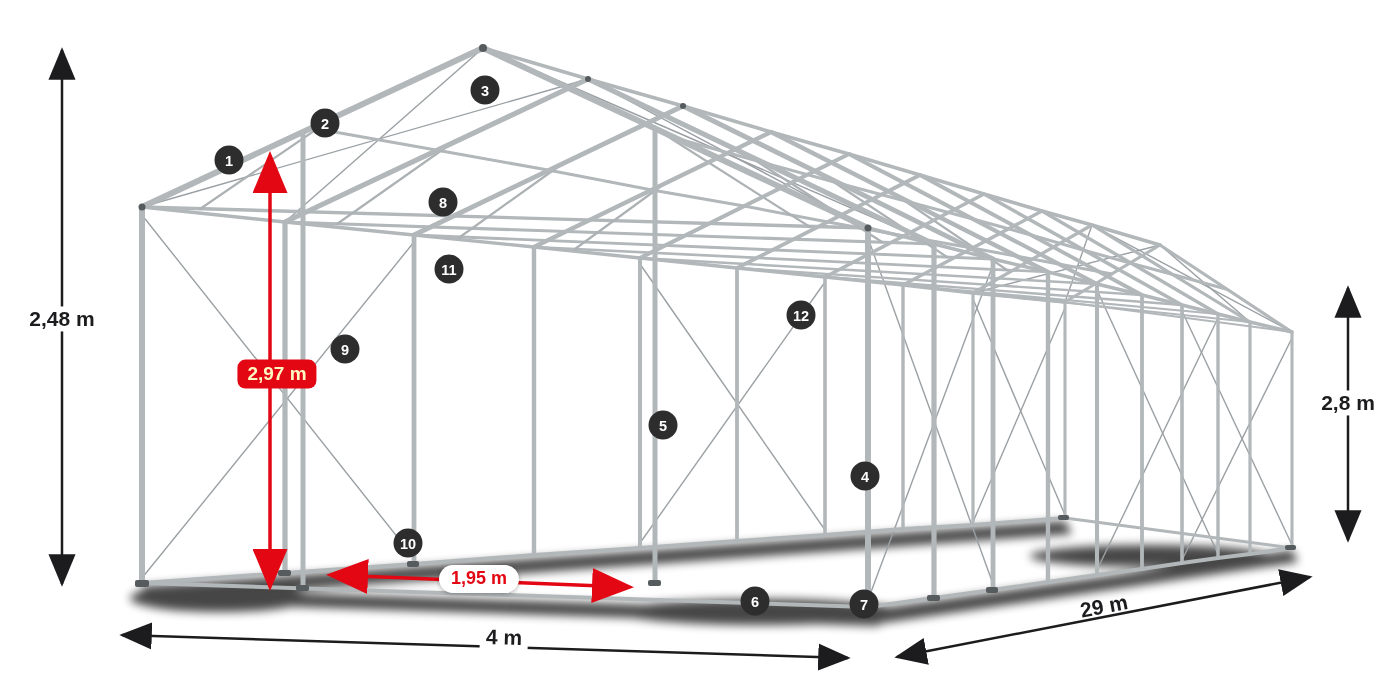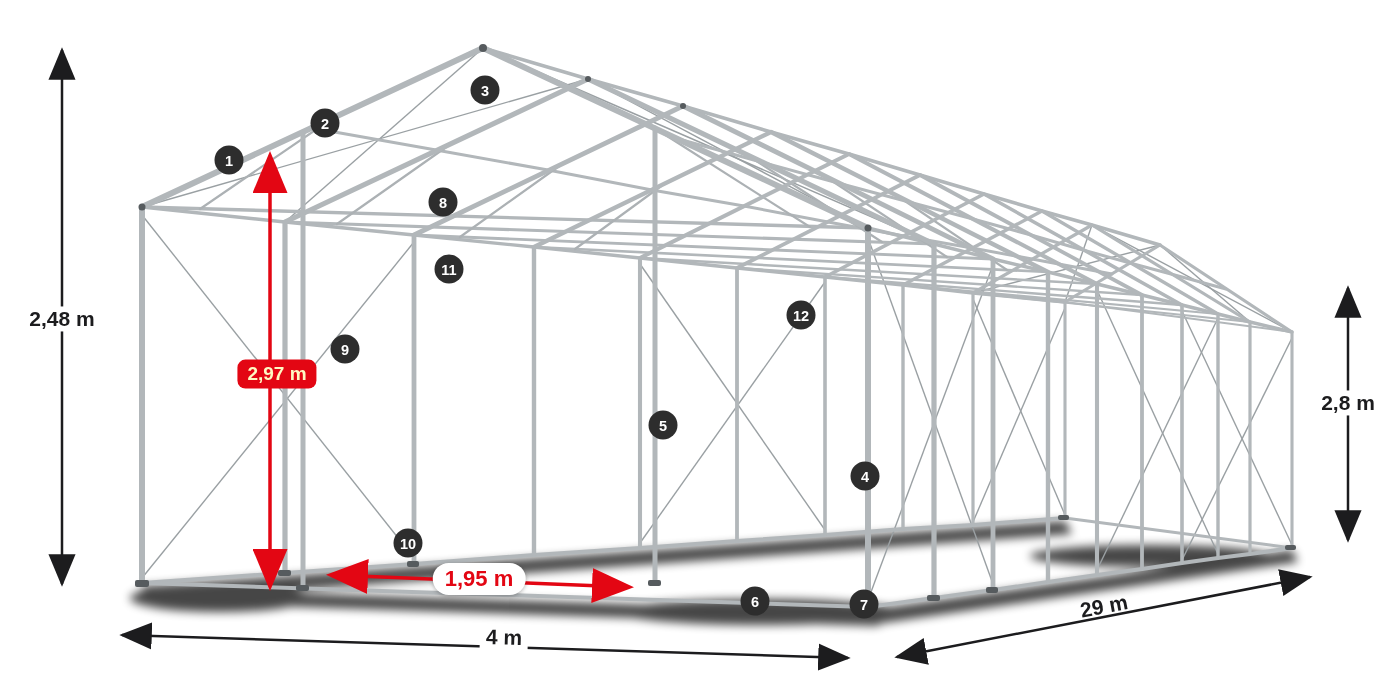--- a/index.html
+++ b/index.html
@@ -14,21 +14,21 @@
     background:#ffffff; padding:1px 6px; white-space:nowrap; line-height:1.1;
   }
   .dim-label.rot-right { transform:translate(-50%,-50%) rotate(-10.5deg); background:transparent; }
   .dim-label.rot-front { transform:translate(-50%,-50%) rotate(1.6deg); }
   .dim-label.red-badge {
     background:#e30613; color:#fef9c3; border-radius:8px;
     padding:4px 10px; font-size:19px;
   }
   .dim-label.white-pill {
     background:#ffffff; color:#e30613; border-radius:17px;
-    padding:4px 12px; font-size:22px; box-shadow:0 1px 4px rgba(0,0,0,.3);text-align:right;
+    padding:4px 12px; font-size:18px; box-shadow:0 1px 4px rgba(0,0,0,.3);text-align:right;
   }
   .badge {
     position:absolute; transform:translate(-50%,-50%);
     width:29px; height:29px; border-radius:50%;
     background:#2d2d2d; color:#ffffff;
     display:flex; align-items:center; justify-content:center;
     font-weight:bold; font-size:14.5px;
   }
 </style>
 </head>

